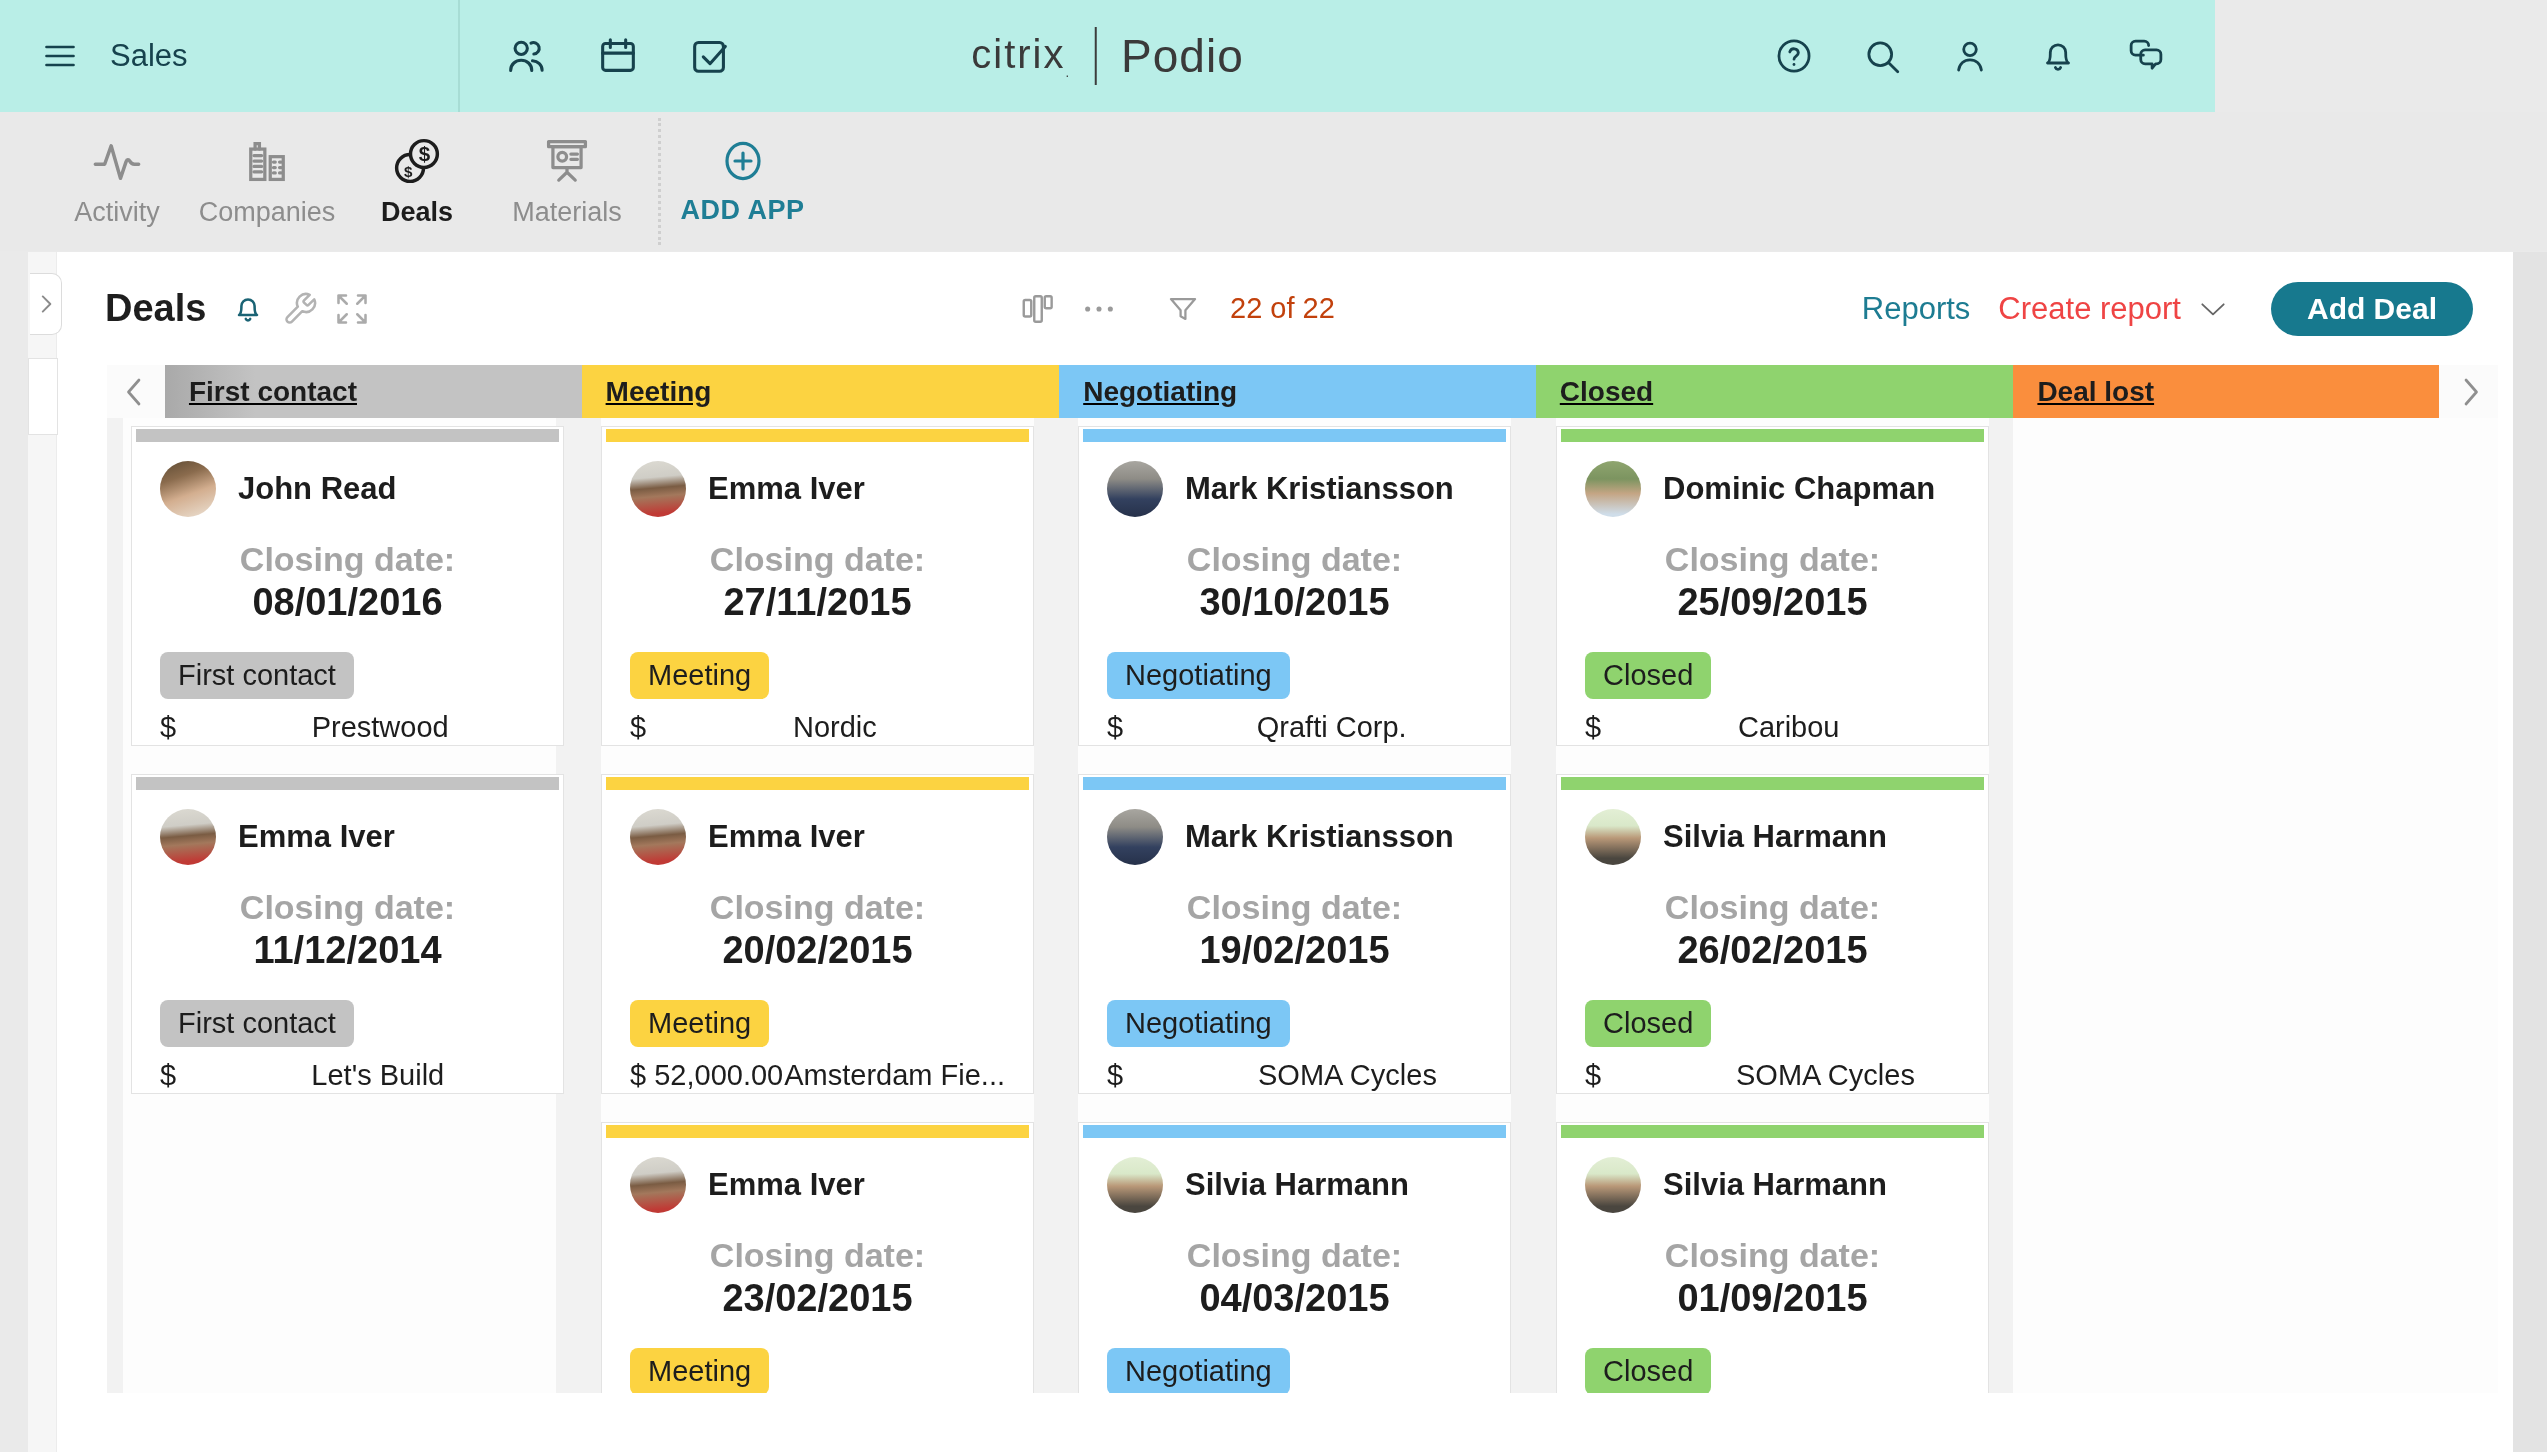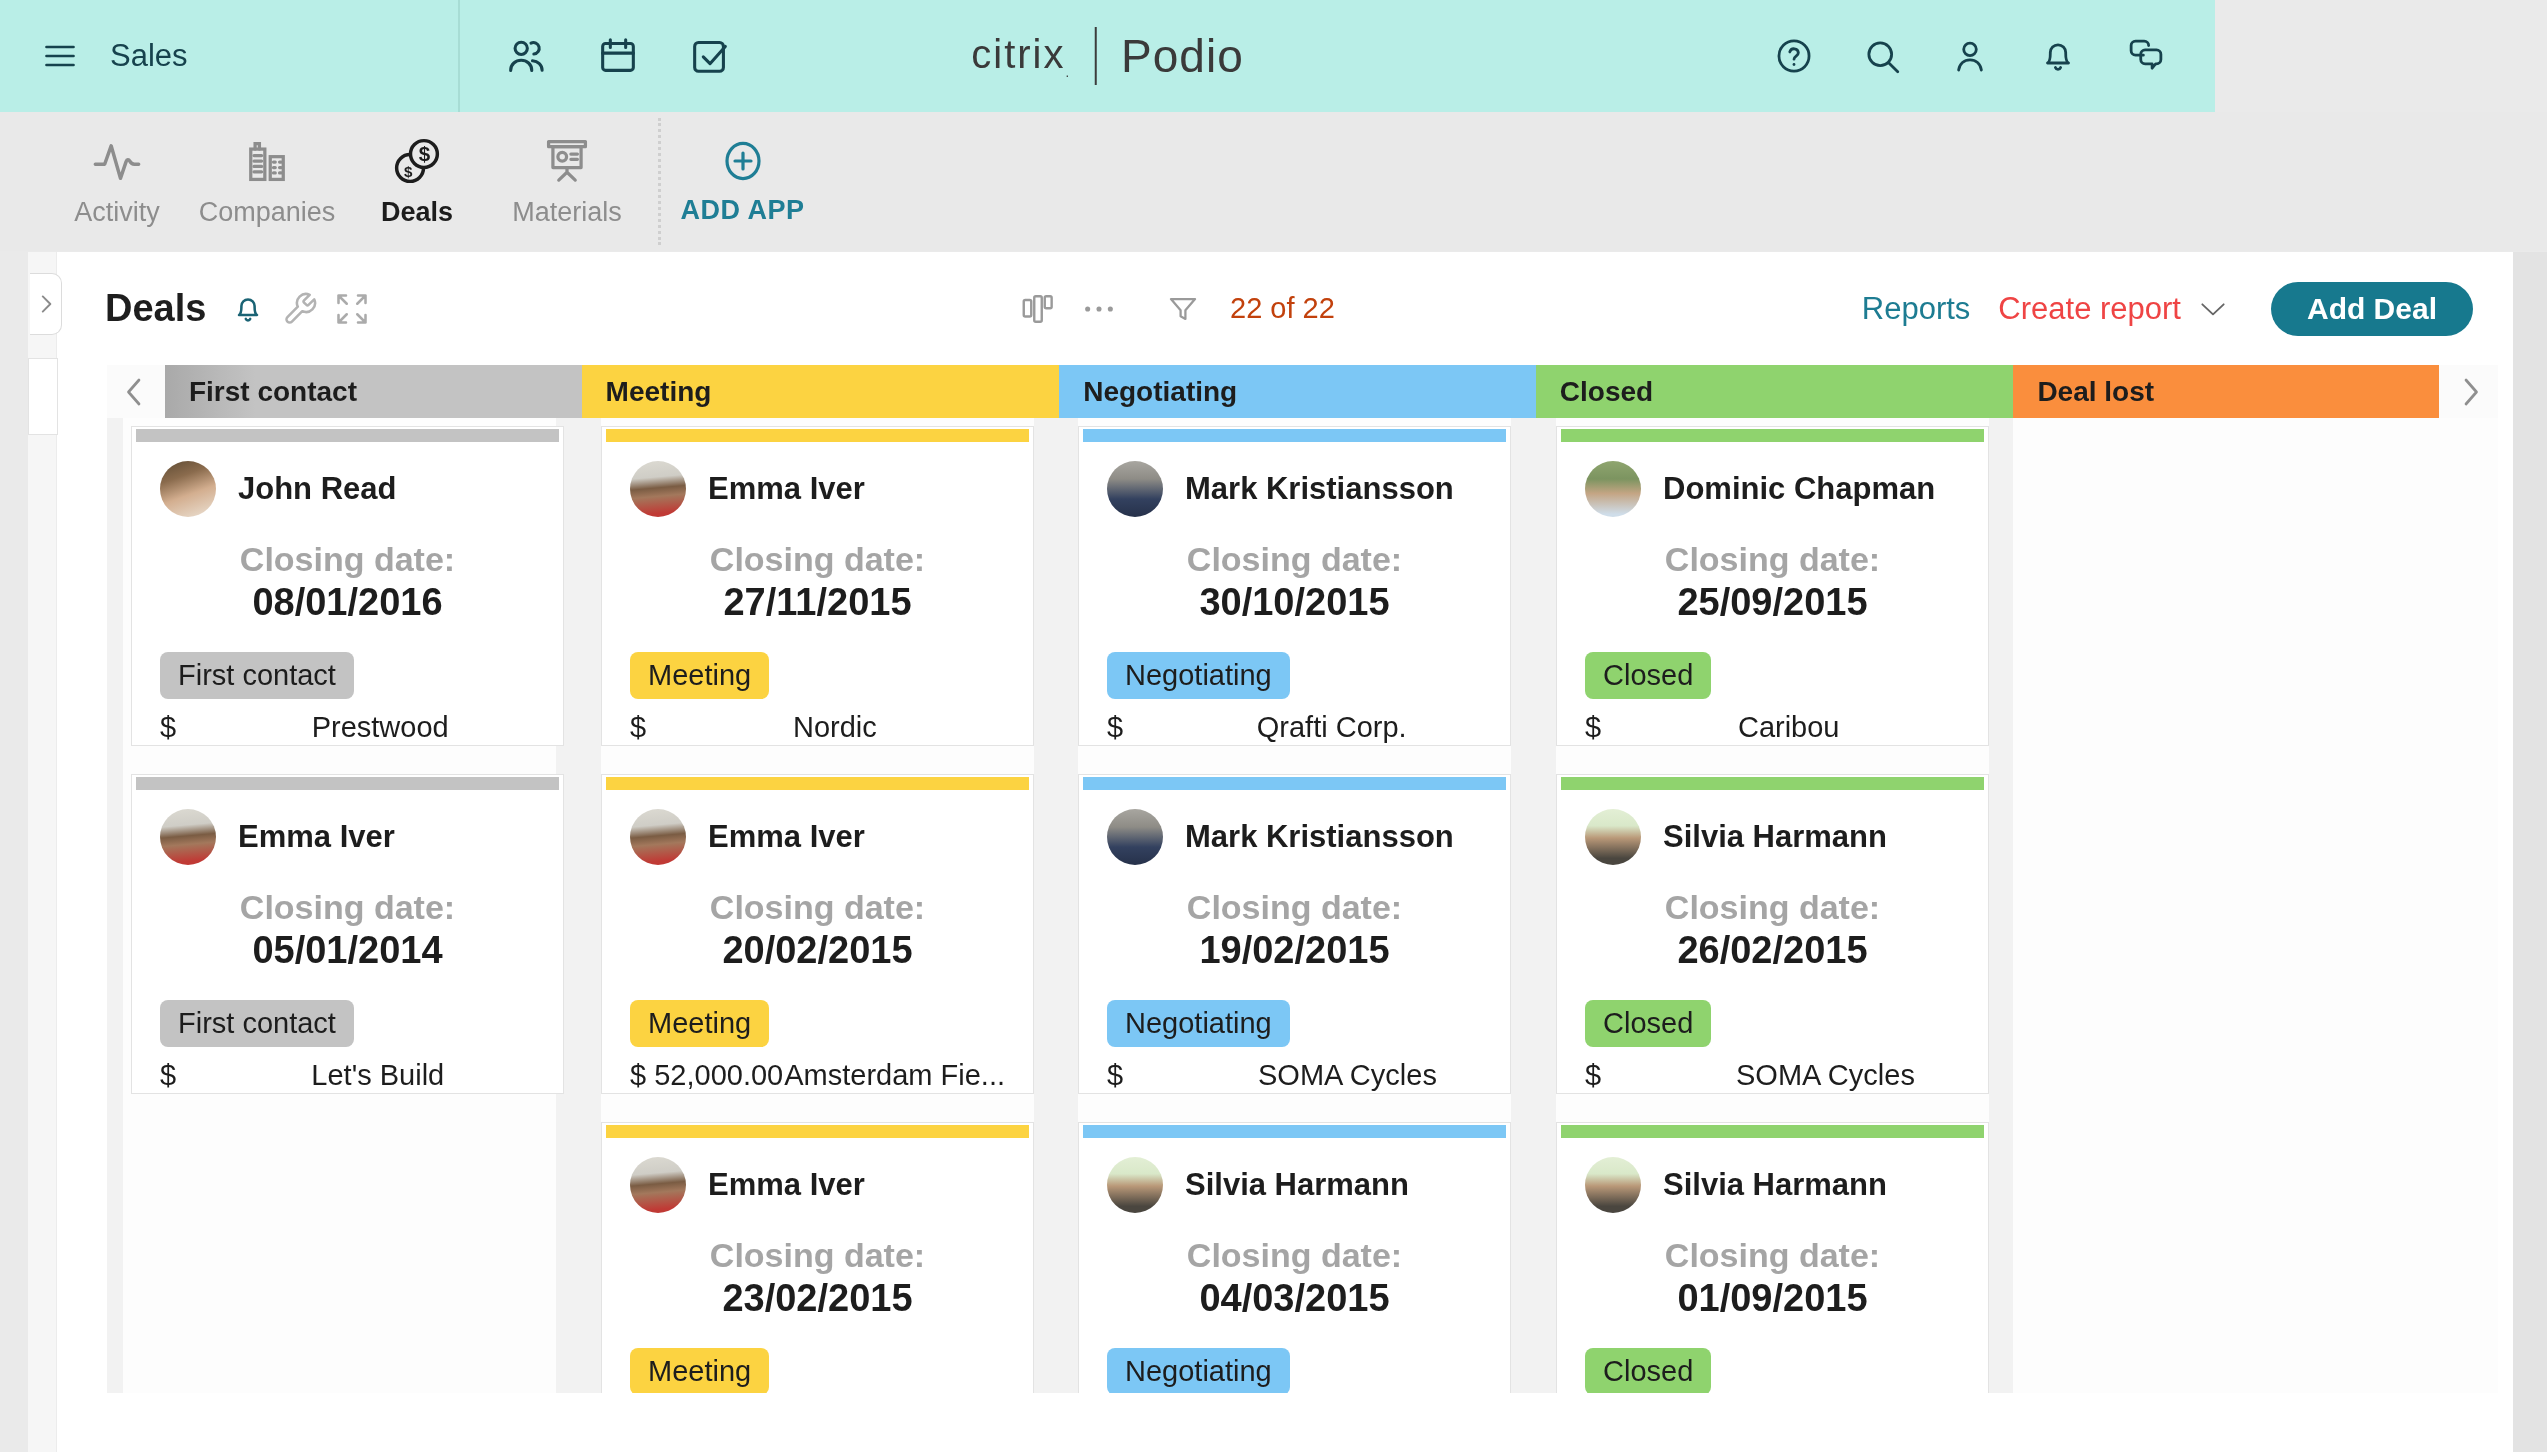--- a/index.html
+++ b/index.html
@@ -45,21 +45,21 @@
   .t-ic { cursor:pointer; }
   .mid-group { position:absolute; left:963px; top:0; height:113px; display:flex; align-items:center; gap:26px; color:#9a9a9a; }
   .count-label { font-size:29px; color:#c2410c; margin-left:4px; }
   .right-group { position:absolute; right:40px; top:0; height:113px; display:flex; align-items:center; }
   .reports-link { font-size:31px; color:#1d7c92; cursor:pointer; }
   .create-report { font-size:31px; color:#ef4444; margin-left:28px; cursor:pointer; }
   .cr-chevron { margin-left:12px; cursor:pointer; color:#666; }
   .add-deal-btn { margin-left:38px; height:54px; padding:0 36px; border:none; border-radius:28px; background:#17798e; color:#fff; font-size:30px; font-weight:700; font-family:inherit; cursor:pointer; }
 
   
-  .board { margin-left:50px; width:2391px; }
+  .board { margin-left:50px; width:2391px;text-decoration:underline; }
   .board-header { display:flex; height:53px; }
   .col-scroll { width:58px; background:#fbfbfb; display:flex; align-items:center; justify-content:center; color:#8f8f8f; cursor:pointer; }
   .col-scroll.right { width:59px; }
   .col-header { display:flex; align-items:center; padding-left:24px; font-size:28px; font-weight:700; color:#1d1d1d; cursor:pointer; }
   .allitems-row { height:60px; background:#e6e6e6; display:flex; align-items:center; padding-left:34px; font-size:29px; font-weight:700; color:#1d1d1d; }
   .cards-area { position:relative; height:975px; background:#f2f2f2; overflow:hidden; }
   .lane { position:absolute; top:0; bottom:0; background:#fdfdfd; }
   .card-stack { position:absolute; top:0; width:433px; display:flex; flex-direction:column; gap:28px; padding-top:8px; }
 
   
@@ -326,21 +326,21 @@
               </div>
             </div>
             <div class="card">
               <div class="strip" style="background:#c3c3c3"></div>
               <div class="card-body">
                 <div class="person-row">
                   <div class="avatar av-emma-iver"></div>
                   <div class="person-name">Emma Iver</div>
                 </div>
                 <div class="closing-label">Closing date:</div>
-                <div class="closing-date">05/01/2014</div>
+                <div class="closing-date">11/12/2014</div>
                 <div class="tag-row"><span class="tag" style="background:#c3c3c3">First contact</span></div>
                 <div class="price-row">
                   <span class="amount">$ 21,000.00</span>
                   <span class="company">Let's Build Conf...</span>
                 </div>
               </div>
             </div>
           </div>
           <div class="card-stack" style="left: 494px;">
             <div class="card">

